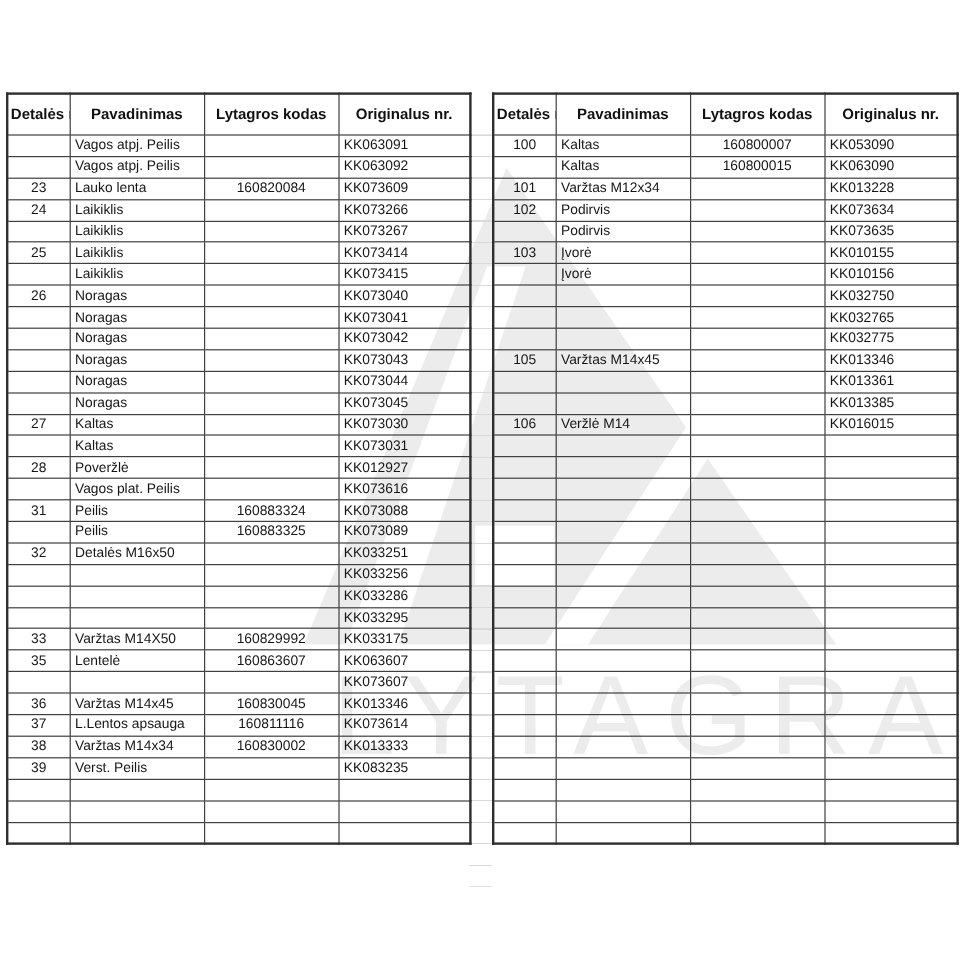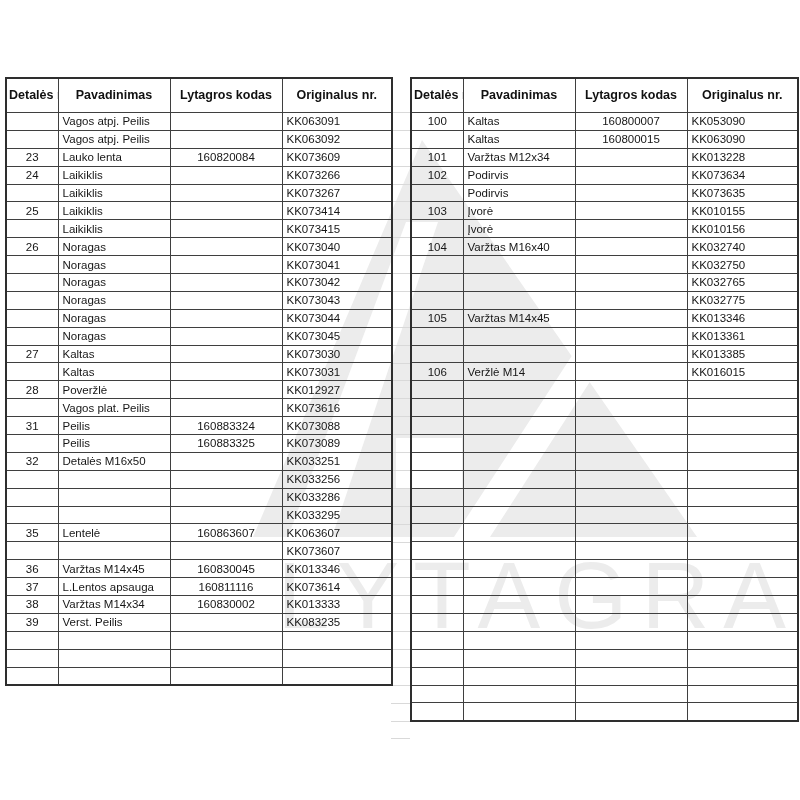--- a/index.html
+++ b/index.html
@@ -229,20 +229,26 @@
     <td class="c-code"></td>
     <td class="c-orig">KK033286</td>
   </tr>
       <tr>
     <td class="c-num"></td>
     <td class="c-name"></td>
     <td class="c-code"></td>
     <td class="c-orig">KK033295</td>
   </tr>
       <tr>
+    <td class="c-num">33</td>
+    <td class="c-name">Varžtas M14X50</td>
+    <td class="c-code">160829992</td>
+    <td class="c-orig">KK033175</td>
+  </tr>
+      <tr>
     <td class="c-num">35</td>
     <td class="c-name">Lentelė</td>
     <td class="c-code">160863607</td>
     <td class="c-orig">KK063607</td>
   </tr>
       <tr>
     <td class="c-num"></td>
     <td class="c-name"></td>
     <td class="c-code"></td>
     <td class="c-orig">KK073607</td>
@@ -344,26 +350,20 @@
     <td class="c-code"></td>
     <td class="c-orig">KK010155</td>
   </tr>
       <tr>
     <td class="c-num"></td>
     <td class="c-name">Įvorė</td>
     <td class="c-code"></td>
     <td class="c-orig">KK010156</td>
   </tr>
       <tr>
-    <td class="c-num">104</td>
-    <td class="c-name">Varžtas M16x40</td>
-    <td class="c-code"></td>
-    <td class="c-orig">KK032740</td>
-  </tr>
-      <tr>
     <td class="c-num"></td>
     <td class="c-name"></td>
     <td class="c-code"></td>
     <td class="c-orig">KK032750</td>
   </tr>
       <tr>
     <td class="c-num"></td>
     <td class="c-name"></td>
     <td class="c-code"></td>
     <td class="c-orig">KK032765</td>

